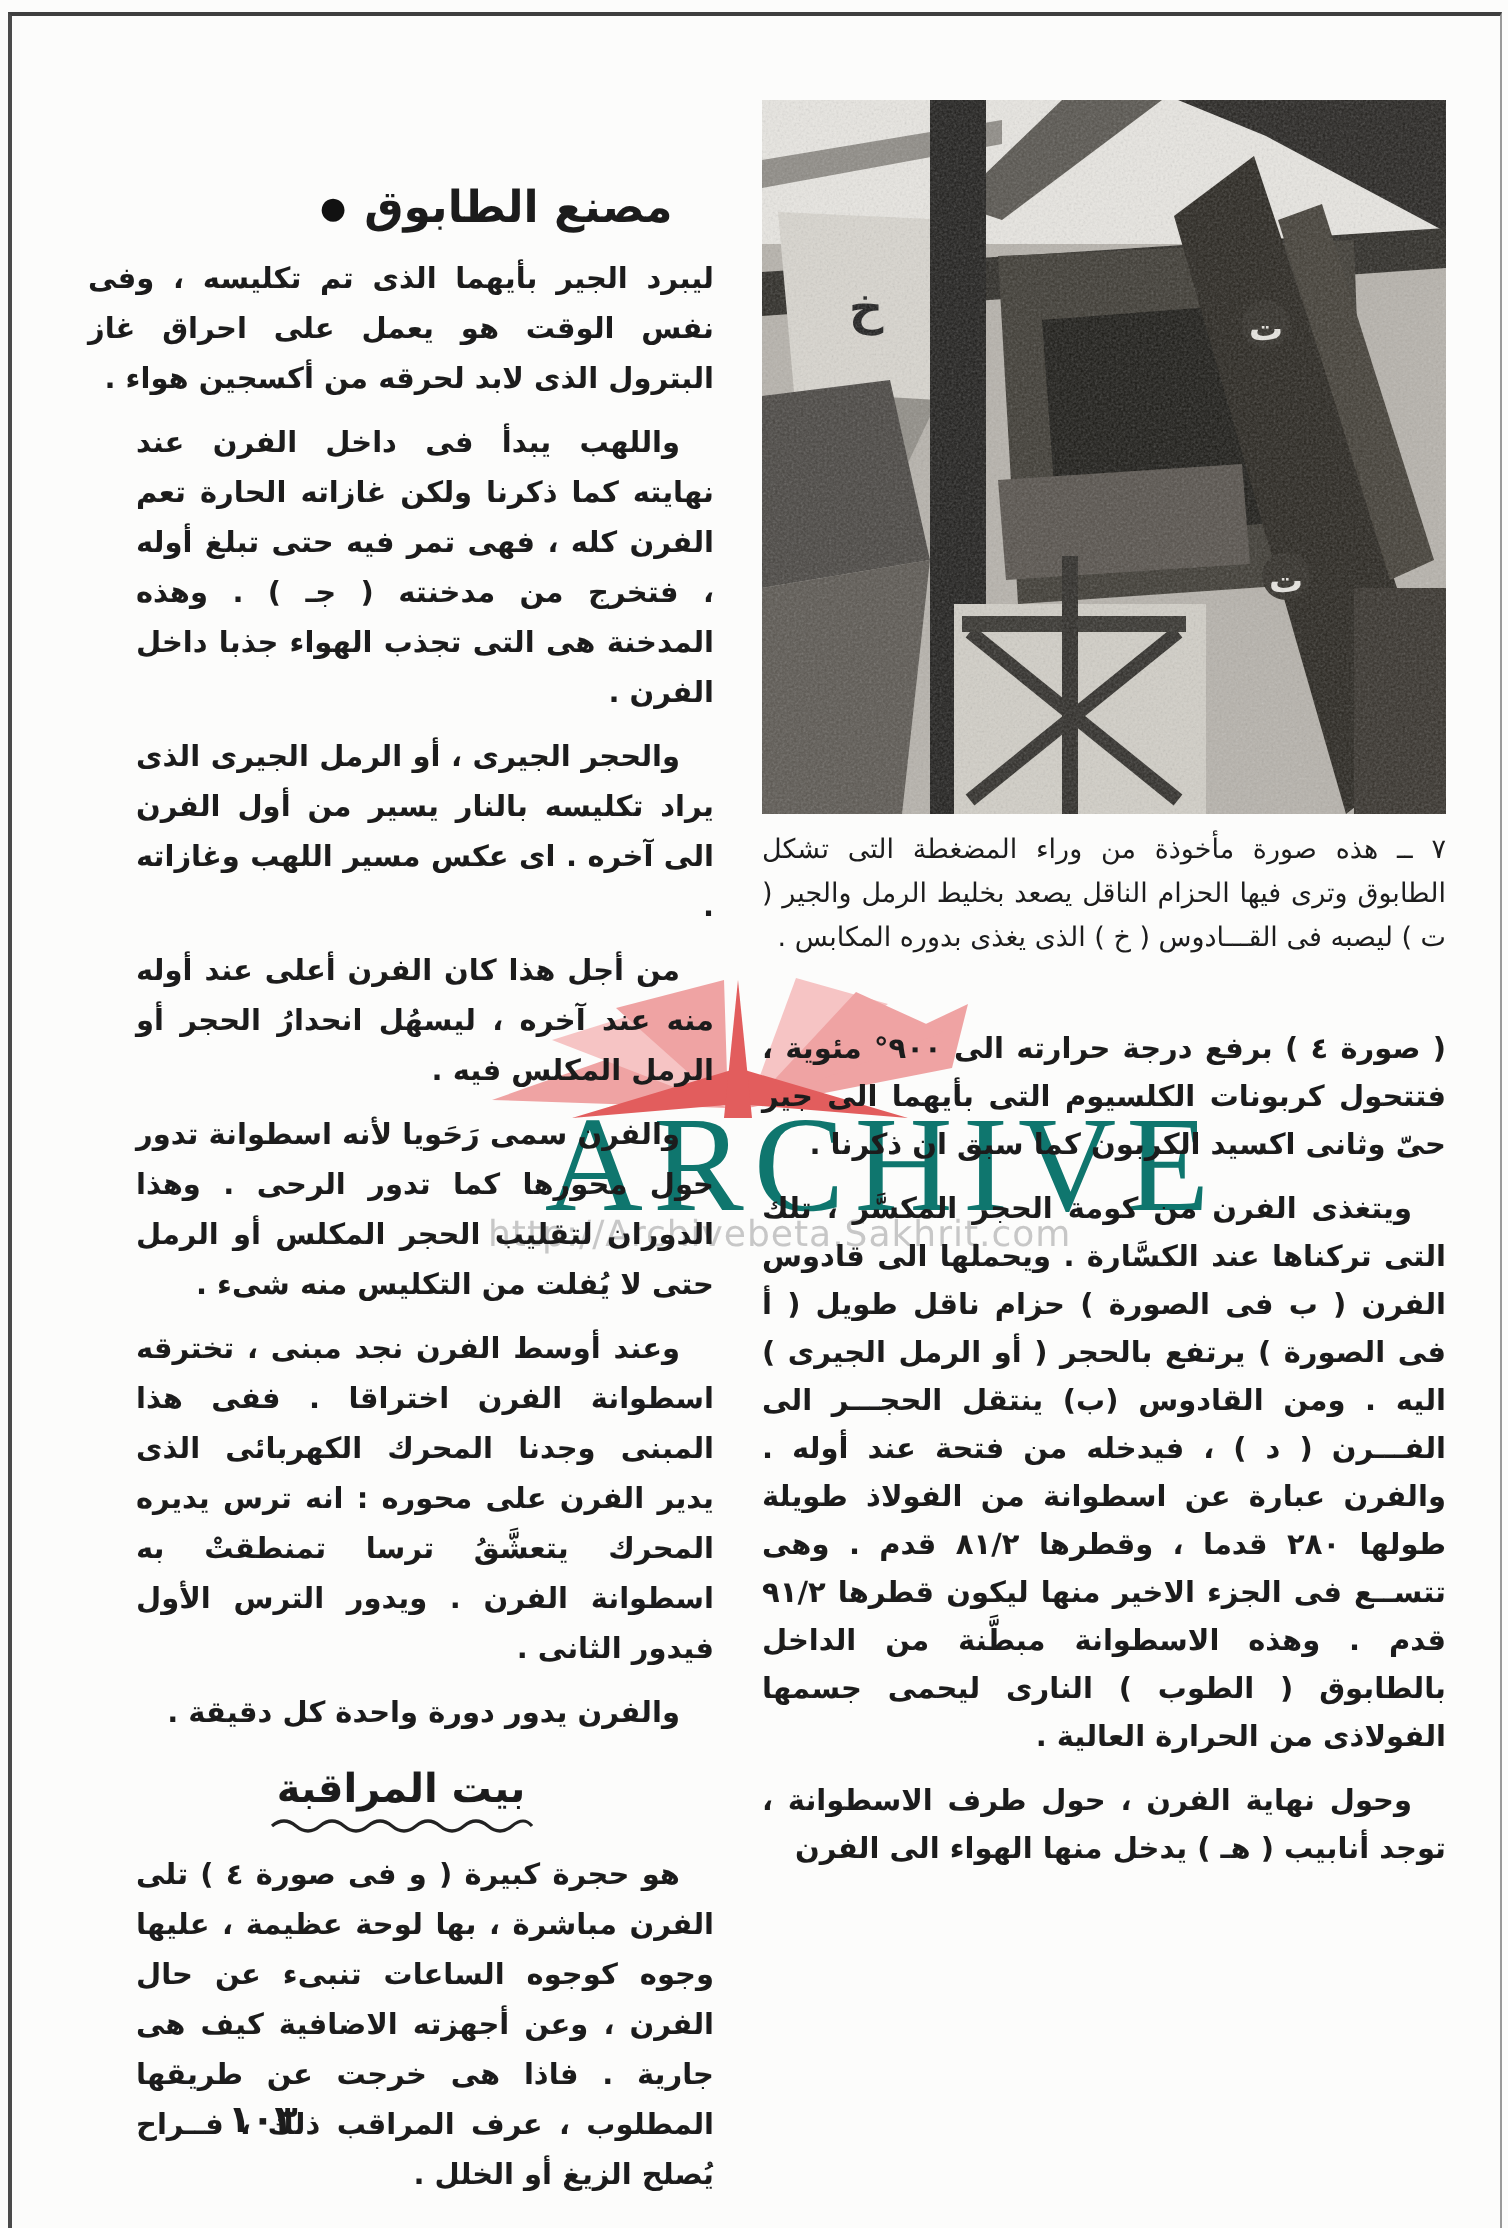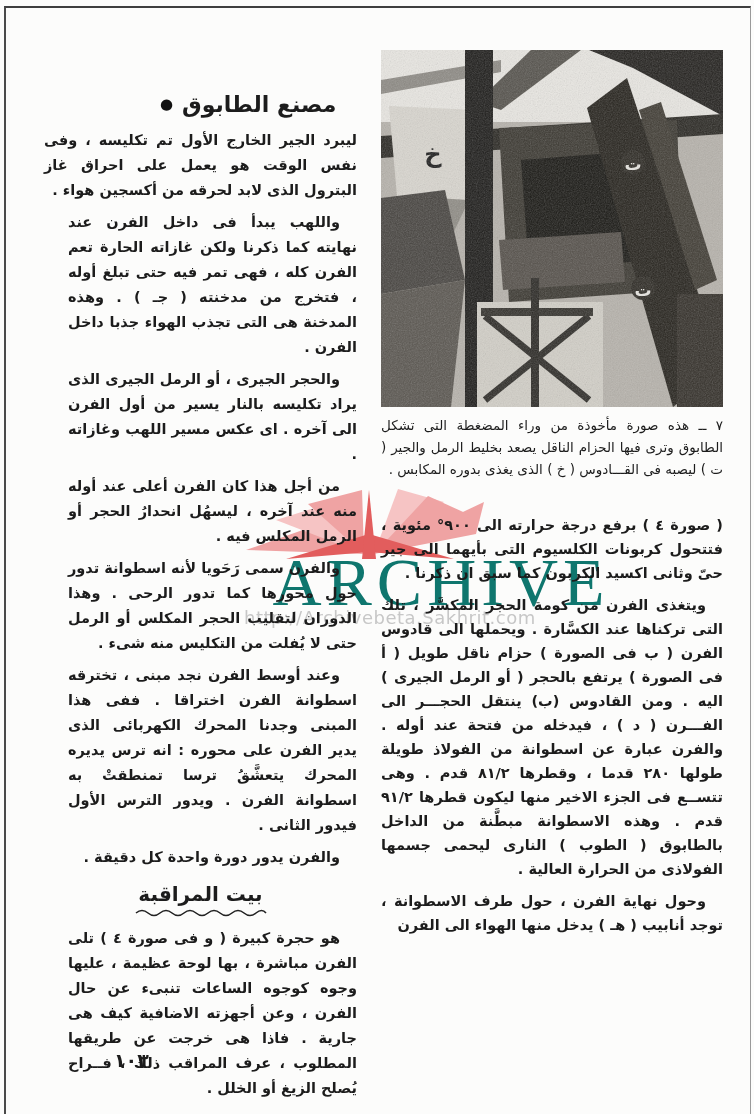--- a/index.html
+++ b/index.html
@@ -70,21 +70,21 @@
 </svg>
 <div class="watermark wm-archive" style="position:absolute;">ARCHIVE</div>
 <div class="watermark wm-url" style="position:absolute;">http://Archivebeta.Sakhrit.com</div>
 
 <div class="page-header">
   <span class="hdr-bullet">●</span>
   <span class="hdr-label">مصنع الطابوق</span>
 </div>
 
 <div class="col left-col">
-  <p class="para">ليبرد الجير الخارج الأول تم تكليسه ، وفى نفس الوقت هو يعمل على احراق غاز البترول الذى لابد لحرقه من أكسجين هواء .</p>
+  <p class="para">ليبرد الجير بأيهما الذى تم تكليسه ، وفى نفس الوقت هو يعمل على احراق غاز البترول الذى لابد لحرقه من أكسجين هواء .</p>
   <p class="para indent">واللهب يبدأ فى داخل الفرن عند نهايته كما ذكرنا ولكن غازاته الحارة تعم الفرن كله ، فهى تمر فيه حتى تبلغ أوله ، فتخرج من مدخنته ( جـ ) . وهذه المدخنة هى التى تجذب الهواء جذبا داخل الفرن .</p>
   <p class="para indent">والحجر الجيرى ، أو الرمل الجيرى الذى يراد تكليسه بالنار يسير من أول الفرن الى آخره . اى عكس مسير اللهب وغازاته .</p>
   <p class="para indent">من أجل هذا كان الفرن أعلى عند أوله منه عند آخره ، ليسهُل انحدارُ الحجر أو الرمل المكلس فيه .</p>
   <p class="para indent">والفرن سمى رَحَويا لأنه اسطوانة تدور حول محورها كما تدور الرحى . وهذا الدوران لتقليب الحجر المكلس أو الرمل حتى لا يُفلت من التكليس منه شىء .</p>
   <p class="para indent">وعند أوسط الفرن نجد مبنى ، تخترقه اسطوانة الفرن اختراقا . ففى هذا المبنى وجدنا المحرك الكهربائى الذى يدير الفرن على محوره : انه ترس يديره المحرك يتعشَّقُ ترسا تمنطقتْ به اسطوانة الفرن . ويدور الترس الأول فيدور الثانى .</p>
   <p class="para indent">والفرن يدور دورة واحدة كل دقيقة .</p>
 
   <div class="section-heading">بيت المراقبة</div>
   <svg class="wavy" width="132" height="9" viewBox="0 0 132 9">
     <path d="M1,5 Q7,0 13,5 T25,5 T37,5 T49,5 T61,5 T73,5 T85,5 T97,5 T109,5 T121,5 T131,5" fill="none" stroke="#222" stroke-width="1.6"></path>

